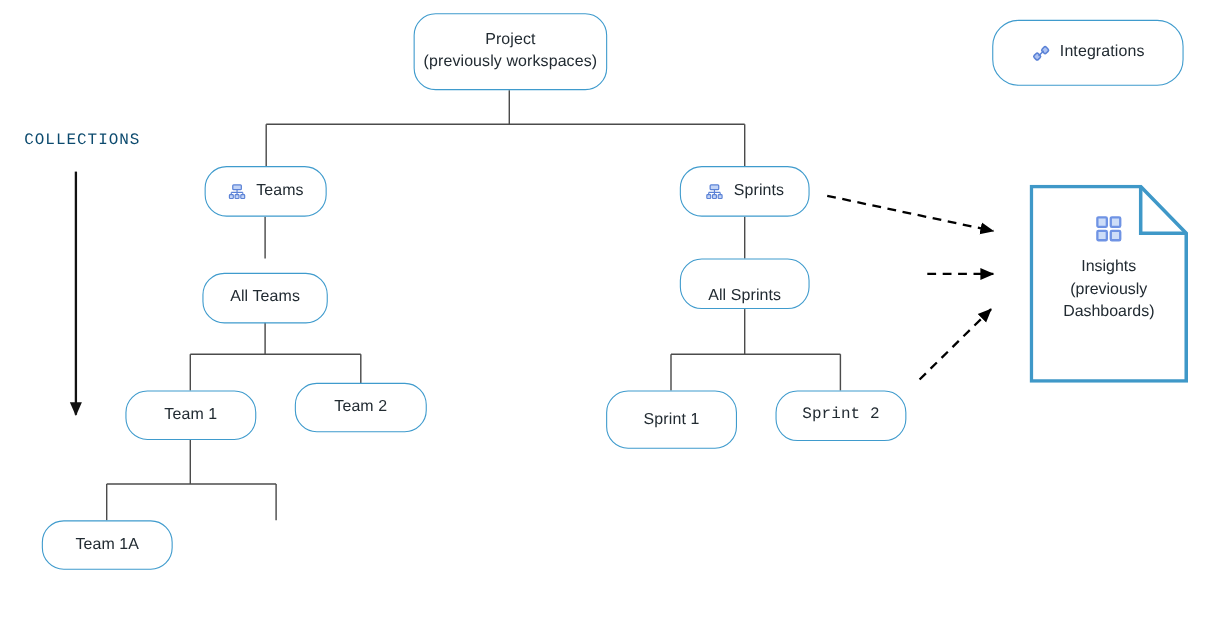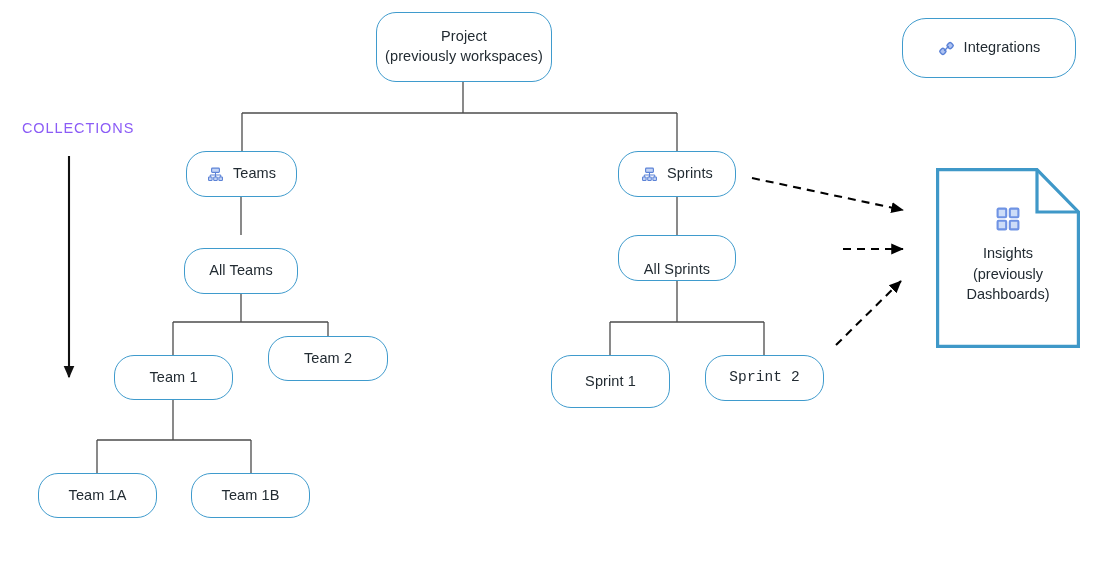--- a/index.html
+++ b/index.html
@@ -67,22 +67,23 @@
     line-height: 0;
   }
   
   #collections-label {
     position: absolute;
     z-index: 2;
     left: 22px;
     top: 120px;
     font-size: 14.5px;
     letter-spacing: 0.9px;
-    color: #8b5cf6;
+    color: #0c4a6e;
     white-space: nowrap;
+    font-family: Liberation Mono, monospace;
   }
   
   #insights-doc {
     position: absolute;
     z-index: 2;
     left: 936px;
     top: 168px;
     width: 144px;
     height: 180px;
   }
@@ -96,21 +97,20 @@
     left: 0;
     top: 0;
     width: 144px;
     height: 180px;
     display: flex;
     flex-direction: column;
     align-items: center;
     justify-content: flex-start;
     padding-top: 28px;
     box-sizing: border-box;
-    margin-top: 11px;
   }
   #insights-doc .doc-label {
     margin-top: 12px;
     font-size: 14.5px;
     line-height: 1.42;
     text-align: center;
     white-space: pre-line;
     color: #222b32;
   }
 </style>
@@ -218,39 +218,36 @@
   </div>
 
   <div class="node" style="left:618px; top:235px; width:118px; height:46px;align-items:flex-end;">
     <span class="label">All Sprints</span>
   </div>
 
   <div class="node" style="left:114px; top:355px; width:119px; height:45px;">
     <span class="label">Team 1</span>
   </div>
 
-  <div class="node" style="left:268px; top:336px; width:120px; height:45px;">
+  <div class="node" style="left:268px; top:348px; width:120px; height:45px;">
     <span class="label">Team 2</span>
   </div>
 
   <div class="node" style="left:551px; top:355px; width:119px; height:53px;">
     <span class="label">Sprint 1</span>
   </div>
 
   <div class="node" style="left:705px; top:355px; width:119px; height:46px;font-family:Liberation Mono, monospace;">
     <span class="label">Sprint 2</span>
   </div>
 
   <div class="node" style="left:38px; top:473px; width:119px; height:45px;">
     <span class="label">Team 1A</span>
   </div>
 
-  <div class="node" style="left:191px; top:473px; width:119px; height:45px;">
-    <span class="label">Team 1B</span>
-  </div>
 
   <div id="insights-doc">
     <svg class="doc-svg" width="144" height="180" viewBox="0 0 144 180">
       <path d="M1.6,1.6 H101 L142.4,44 V178.4 H1.6 Z" fill="#ffffff" stroke="#3f98c8" stroke-width="3.2" stroke-linejoin="miter"></path>
       <path d="M101,1.6 V44 H142.4" fill="none" stroke="#3f98c8" stroke-width="3.2"></path>
     </svg>
     <div class="doc-content">
       <span class="icon">
         <svg width="24" height="24" viewBox="0 0 24 24">
           <rect x="1.6" y="1.6" width="8.6" height="8.6" rx="1" fill="#cdddf8" stroke="#6f93e4" stroke-width="2.1"></rect>

